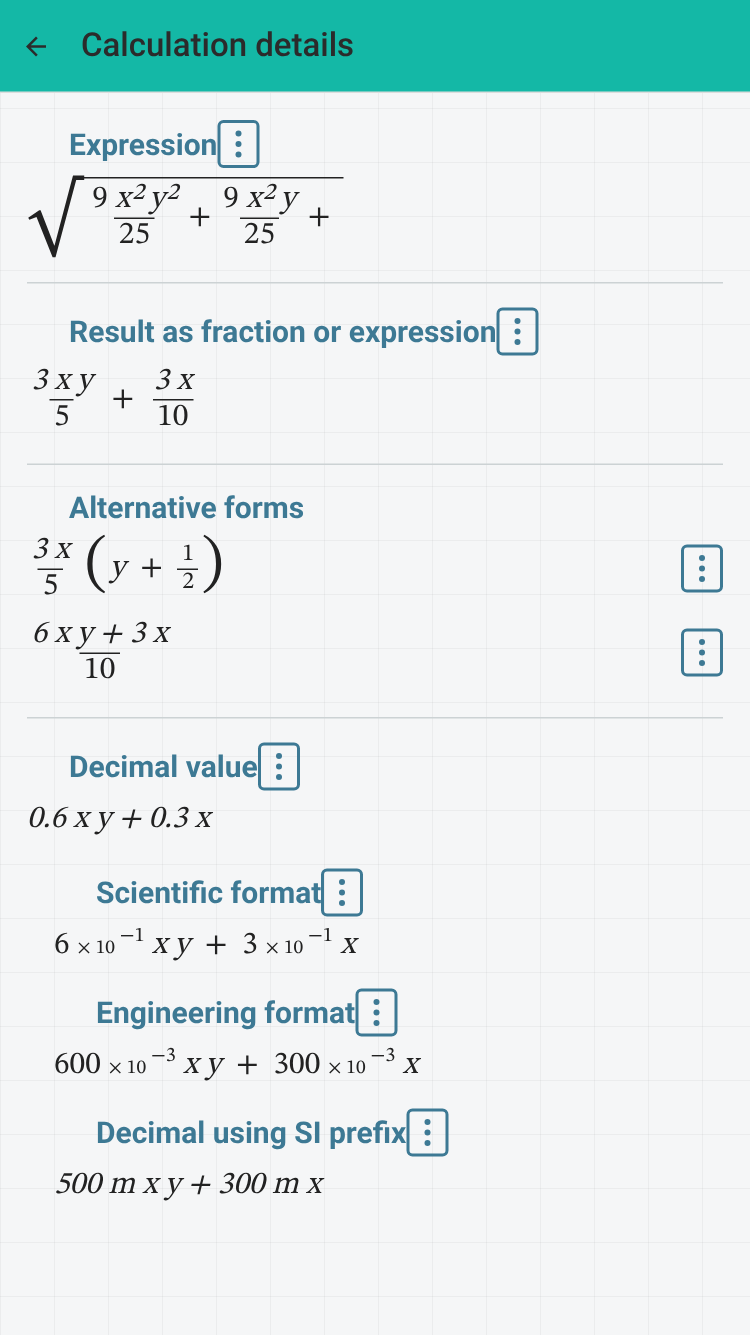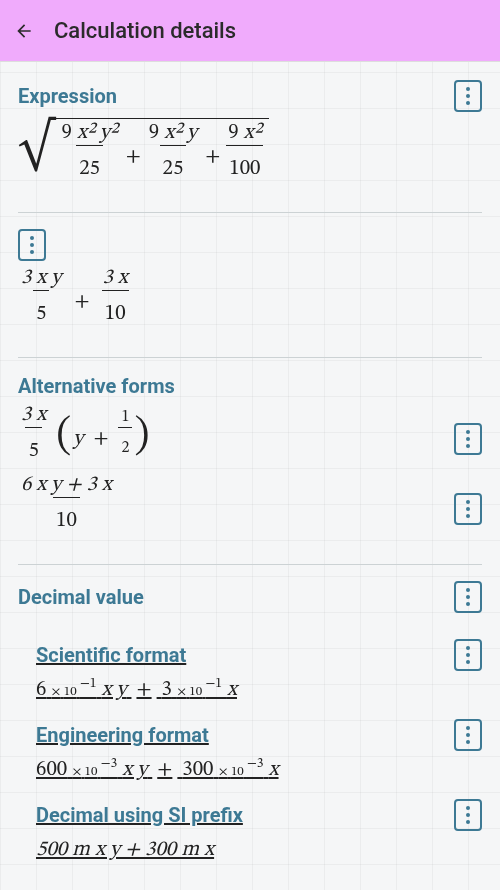--- a/index.html
+++ b/index.html
@@ -10,45 +10,45 @@
       linear-gradient(to right, rgba(0,0,0,0.04) 1px, transparent 1px),
       linear-gradient(to bottom, rgba(0,0,0,0.04) 1px, transparent 1px);
     background-size: 36px 36px;
     color: #222;
   }
   .appbar {
     height: 62px;
     display: flex;
     align-items: center;
     padding: 0 14px;
-    background: #f0abfc;
+    background: #14b8a6;
     border-bottom: 1px solid #ddd;
     gap: 20px;
   }
   .appbar .back { width: 20px; height: 20px; display:flex; align-items:center; justify-content:center; }
   .appbar .title { font-size: 22px; font-weight: 500; color: #2b2b2b; }
   .content { padding: 8px 0 0 0; }
   .section { padding: 10px 18px 14px 18px; }
-  .subsection { padding: 6px 18px 10px 36px; text-decoration: underline; }
+  .subsection { padding: 6px 18px 10px 36px; }
   .hr { height: 1px; background: #ccd2d4; margin: 6px 18px; }
-  .sec-head { display: flex; align-items: center; justify-content: space-between; margin-bottom: 6px; }
+  .sec-head { display: flex; align-items: center; justify-content: flex-start; margin-bottom: 6px; margin-left: 28px; }
   .sec-title { color: #3d7994; font-size: 20px; font-weight: 700; }
   .row-with-menu { display: flex; align-items: center; justify-content: space-between; gap: 10px; margin-top: 4px; }
   .menu-btn {
     width: 28px; height: 32px;
     border: 2px solid #3d7994; border-radius: 4px;
     display: flex; flex-direction: column; align-items: center; justify-content: center;
     gap: 3px; flex-shrink: 0;
     background: transparent;
   }
   .menu-btn span { width: 4px; height: 4px; background: #3d7994; border-radius: 50%; }
   .math { font-family: "Cambria Math", "STIX Two Math", "Latin Modern Math", Georgia, serif; font-size: 21px; color: #222; }
   .frac { display: inline-flex; flex-direction: column; align-items: center; vertical-align: middle; line-height: 1.05; }
   .frac > .num { padding: 0 3px; }
-  .frac > .den { padding: 12px 3px; border-top: 1.3px solid #222; margin-top: 1px; }
+  .frac > .den { padding: 0 3px; border-top: 1.3px solid #222; margin-top: 1px; }
   .fsmall .num, .fsmall .den { font-size: 16px; }
   sup { font-size: 0.65em; vertical-align: super; line-height:0; }
   .op { margin: 0 5px; }
   .sqrt-wrap { display: inline-flex; align-items: stretch; }
   .surd { font-size: 46px; line-height: 46px; position: relative; top: 6px; }
   .radicand { border-top: 1.3px solid #222; padding: 3px 4px 0 4px; display: inline-flex; align-items:center;justify-content:center; }
   .paren { font-size: 42px; line-height: 0; position: relative; top: 3px; margin: 0 2px; font-weight: 400; }
   .it { font-style: italic; }
   .small10 { font-size: 13px; }
 </style>
@@ -82,33 +82,30 @@
           <span class="frac">
             <span class="num"><span>9</span> <span class="it">x² y²</span></span>
             <span class="den">25</span>
           </span>
           <span class="op">+</span>
           <span class="frac">
             <span class="num"><span>9</span> <span class="it">x² y</span></span>
             <span class="den">25</span>
           </span>
           <span class="op">+</span>
-          <span class="frac">
-            <span class="num"><span>9</span> <span class="it">x²</span></span>
-            <span class="den">100</span>
-          </span>
         </span>
       </span>
     </div>
   </div>
 
   <div class="hr"></div>
 
   <div class="section">
     <div class="sec-head">
+      <div class="sec-title">Result as fraction or expression</div>
       <div class="menu-btn">
           <span></span>
           <span></span>
           <span></span>
         </div>
     </div>
     <div class="math">
       <span class="frac">
         <span class="num it">3 x y</span>
         <span class="den">5</span>
@@ -139,21 +136,21 @@
           <span class="num">1</span>
           <span class="den">2</span>
         </span><span class="paren">)</span>
       </div>
       <div class="menu-btn">
           <span></span>
           <span></span>
           <span></span>
         </div>
     </div>
-    <div class="row-with-menu" style="margin-top:0;gap:39px;">
+    <div class="row-with-menu" style="margin-top:10px;gap:39px;">
       <div class="math">
         <span class="frac">
           <span class="num it">6 x y + 3 x</span>
           <span class="den">10</span>
         </span>
       </div>
       <div class="menu-btn">
           <span></span>
           <span></span>
           <span></span>
@@ -165,20 +162,21 @@
 
   <div class="section">
     <div class="sec-head">
       <div class="sec-title">Decimal value</div>
       <div class="menu-btn">
           <span></span>
           <span></span>
           <span></span>
         </div>
     </div>
+    <div class="math it">0.6 x y + 0.3 x</div>
   </div>
 
   <div class="subsection">
     <div class="sec-head">
       <div class="sec-title">Scientific format</div>
       <div class="menu-btn">
           <span></span>
           <span></span>
           <span></span>
         </div>

